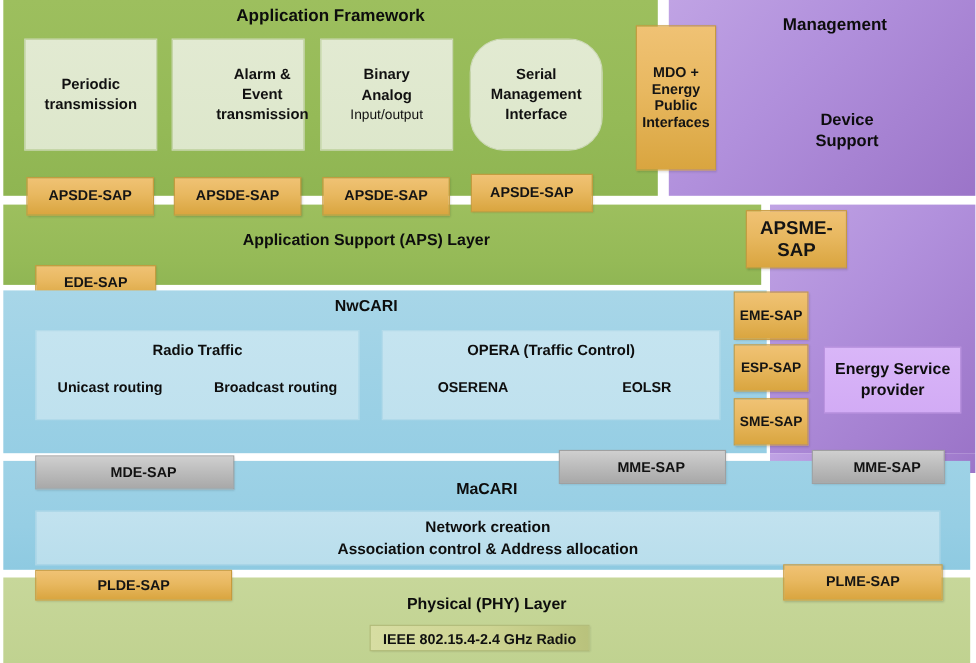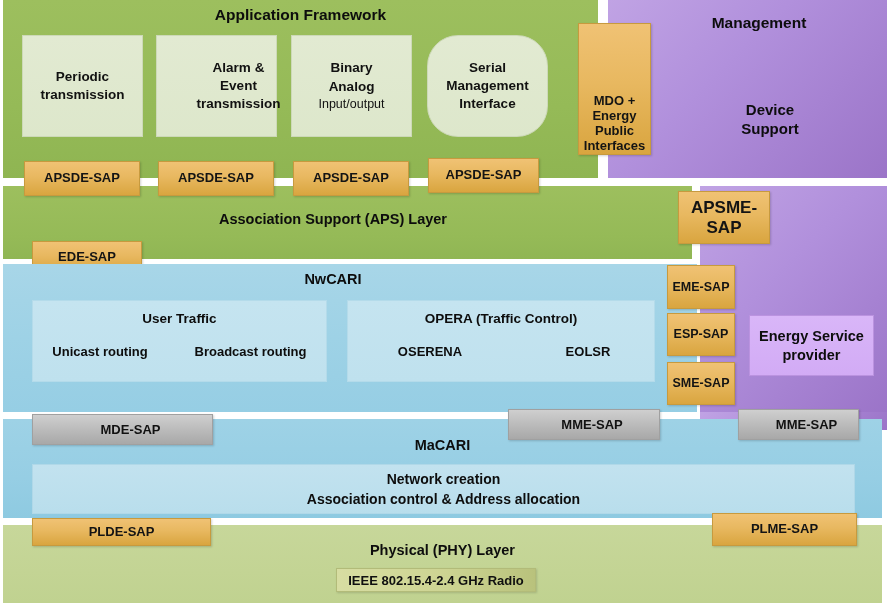--- a/index.html
+++ b/index.html
@@ -159,46 +159,46 @@
     <span>Analog</span>
     <span class="sub">Input/output</span>
   </div>
   <div class="abs app-box" style="left:427px; top:35px; width:121px; height:102px;border-radius:31px;">
     <span>Serial</span>
     <span>Management</span>
     <span>Interface</span>
   </div>
 
   <div class="abs band-green-aps" style="left:3px; top:186px; width:689px; height:73px;"></div>
-  <div class="abs band-title t15" style="left:3px; top:211px; width:660px;">Association Support (APS) Layer</div>
+  <div class="abs band-title t15" style="left:3px; top:211px; width:660px;">Application Support (APS) Layer</div>
 
   <div class="abs sap" style="left:24px; top:161px; width:116px; height:35px;">APSDE-SAP</div>
   <div class="abs sap" style="left:158px; top:161px; width:116px; height:35px;">APSDE-SAP</div>
   <div class="abs sap" style="left:293px; top:161px; width:116px; height:35px;">APSDE-SAP</div>
   <div class="abs sap" style="left:428px; top:158px; width:111px; height:35px;">APSDE-SAP</div>
 
-  <div class="abs sap col" style="left:578px; top:23px; width:73px; height:132px; font-size:13px;justify-content:flex-end;">
+  <div class="abs sap col" style="left:578px; top:23px; width:73px; height:132px; font-size:13px;">
     <span>MDO +</span>
     <span>Energy</span>
     <span>Public</span>
     <span>Interfaces</span>
   </div>
 
   <div class="abs sap col" style="left:678px; top:191px; width:92px; height:53px; font-size:17px;">
     <span>APSME-</span>
     <span>SAP</span>
   </div>
 
   <div class="abs sap" style="left:32px; top:241px; width:110px; height:32px;">EDE-SAP</div>
 
   <div class="abs band-blue-nw" style="left:3px; top:264px; width:694px; height:148px;"></div>
   <div class="abs band-title t15" style="left:3px; top:271px; width:660px;">NwCARI</div>
 
   <div class="abs nw-inner" style="left:32px; top:300px; width:295px; height:82px;">
-    <div class="abs band-title t14" style="left:0px; top:10px; width:100%;">User Traffic</div>
+    <div class="abs band-title t14" style="left:0px; top:10px; width:100%;">Radio Traffic</div>
     <div class="abs band-title t13" style="left:2px; top:43px; width:130px;">Unicast routing</div>
     <div class="abs band-title t13" style="left:145px; top:43px; width:145px;">Broadcast routing</div>
   </div>
 
   <div class="abs nw-inner" style="left:347px; top:300px; width:308px; height:82px;">
     <div class="abs band-title t14" style="left:0px; top:10px; width:100%;">OPERA (Traffic Control)</div>
     <div class="abs band-title t13" style="left:12px; top:43px; width:140px;">OSERENA</div>
     <div class="abs band-title t13" style="left:180px; top:43px; width:120px;">EOLSR</div>
   </div>
 

